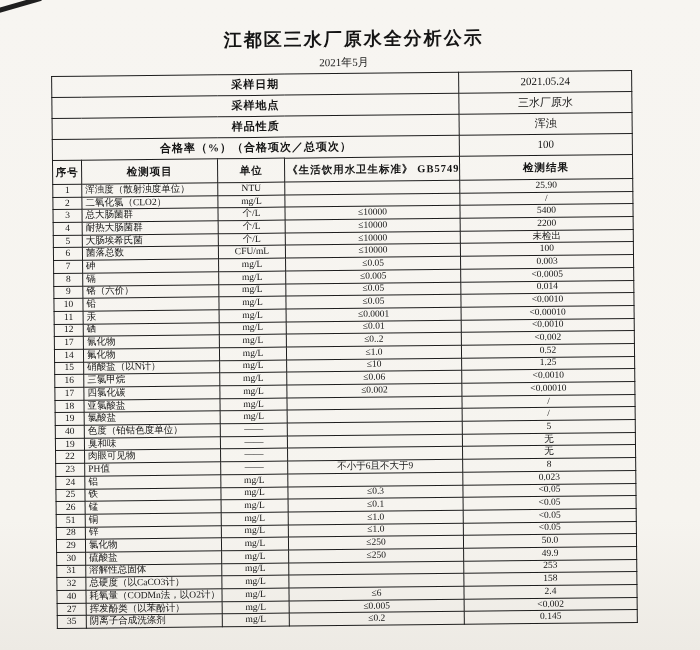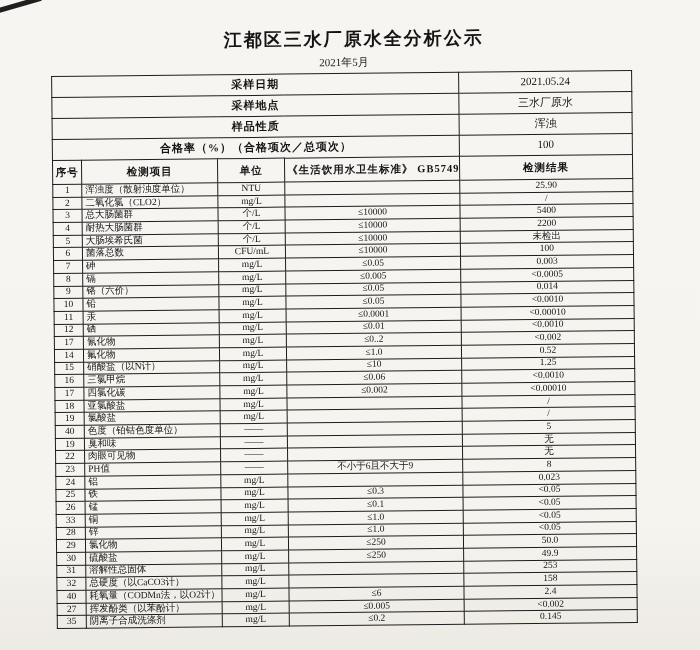--- a/index.html
+++ b/index.html
@@ -284,21 +284,21 @@
           <td class="c4">&lt;0.05</td>
         </tr>
         <tr class="data-row">
           <td class="c0">26</td>
           <td class="c1">锰</td>
           <td class="c2">mg/L</td>
           <td class="c3">≤0.1</td>
           <td class="c4">&lt;0.05</td>
         </tr>
         <tr class="data-row">
-          <td class="c0">33</td>
+          <td class="c0">51</td>
           <td class="c1">铜</td>
           <td class="c2">mg/L</td>
           <td class="c3">≤1.0</td>
           <td class="c4">&lt;0.05</td>
         </tr>
         <tr class="data-row">
           <td class="c0">28</td>
           <td class="c1">锌</td>
           <td class="c2">mg/L</td>
           <td class="c3">≤1.0</td>

